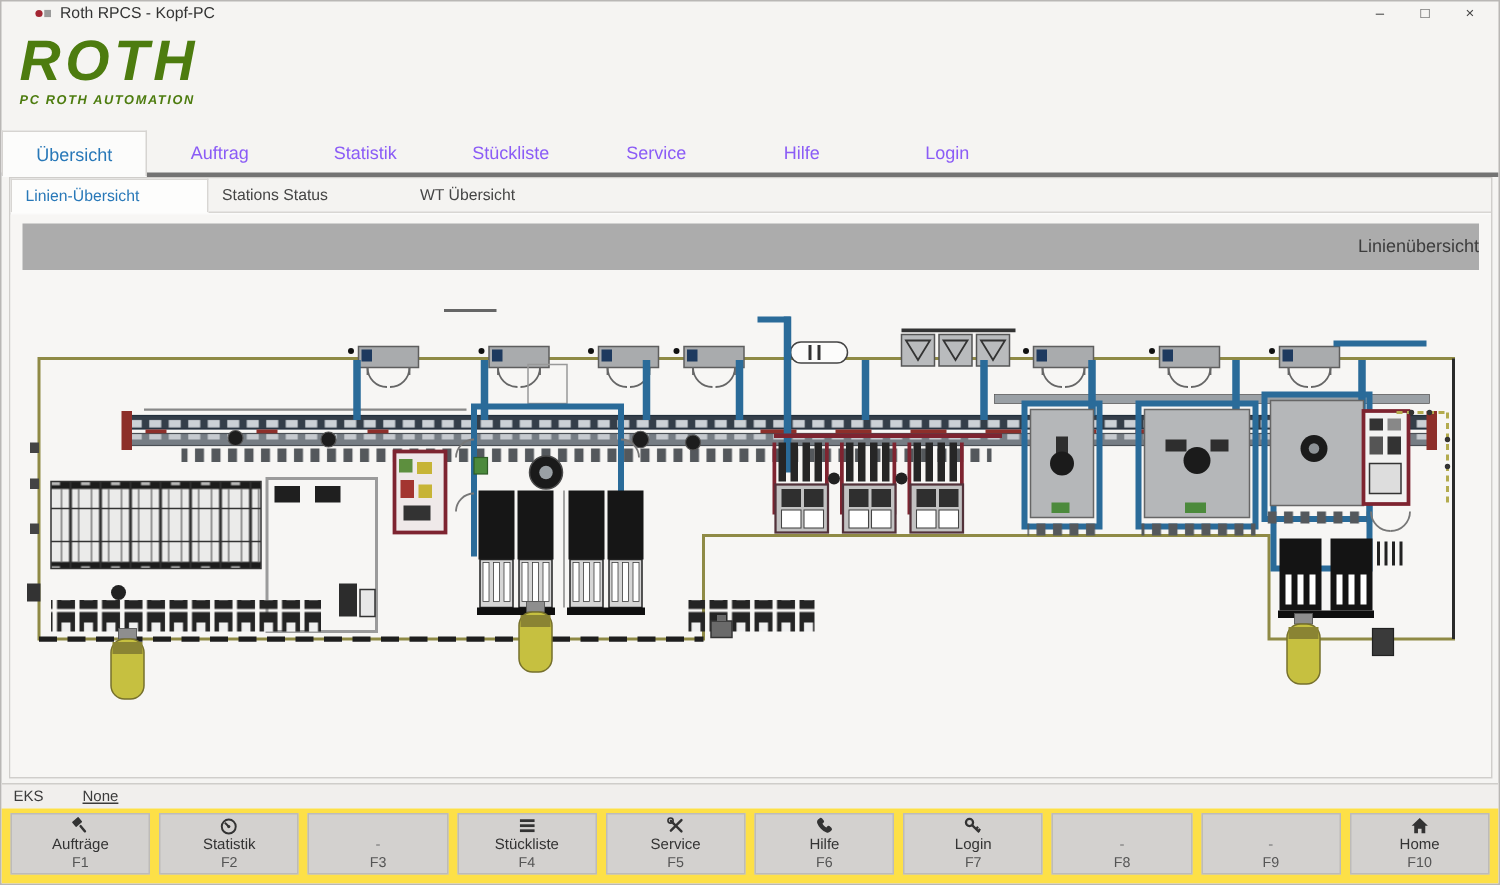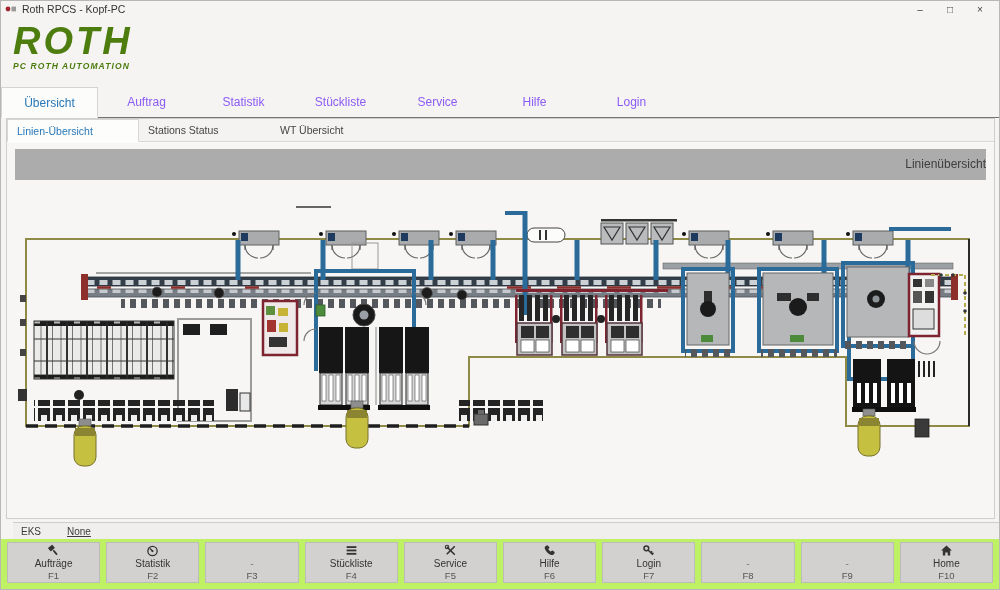--- a/index.html
+++ b/index.html
@@ -2,55 +2,55 @@
 <html><head>
 <meta charset="utf-8">
 <style>
   html,body{margin:0;padding:0;background:#e8e6e4;}
   *{box-sizing:border-box;}
   .app{position:relative;width:1000px;height:590px;background:#f5f4f2;
        font-family:"Liberation Sans",sans-serif;overflow:hidden;
        border:1px solid #b9b7b5;}
   
   .titlebar{position:absolute;left:0;top:0;right:0;height:16px;display:flex;align-items:center;
-            padding-left:4px;font-size:10.5px;color:#333;}
+            padding-left:22px;font-size:10.5px;color:#333;}
   .titlebar .appicon{width:12px;height:10px;margin-right:5px;}
   .wincontrols{position:absolute;right:4px;top:0;height:16px;display:flex;}
   .winbtn{width:30px;height:16px;display:flex;align-items:center;justify-content:center;
           font-size:10px;color:#444;cursor:default;}
   
   .brandbar{position:absolute;left:0;top:16px;right:0;height:70px;}
   .logo{position:absolute;left:12px;top:4px;color:#4d7c0f;}
   .logo .name{font-size:38px;font-weight:bold;font-style:italic;letter-spacing:3px;line-height:40px;}
   .logo .tagline{font-size:8.5px;font-style:italic;font-weight:bold;letter-spacing:1.1px;margin-top:0px;}
   
-  .tabs{position:absolute;left:0;top:87px;right:0;height:30px;border-bottom:1px solid #737373;
+  .tabs{position:absolute;left:0;top:87px;right:0;height:30px;border-bottom:3px solid #737373;
         display:flex;}
   .tab{width:97px;height:29px;line-height:29px;text-align:center;font-size:12px;color:#8b5cf6;
        cursor:default;}
   .tab.active{background:#fcfcfb;border:1px solid #d6d4d1;border-bottom:1px solid #fcfcfb;
        margin-bottom:-1px;color:#2878b8;height:31px;margin-top:-1px;line-height:31px;}
   
   .content{position:absolute;left:5px;top:117px;width:989px;bottom:70px;background:#fbfbfa;
            border:1px solid #d0cecb;}
   .subtabs{position:absolute;left:0;top:0;right:0;height:23px;border-bottom:1px solid #d8d6d3;
            display:flex;background:#f4f3f1;}
   .subtab{width:132px;height:22px;line-height:22px;padding-left:9px;font-size:10.5px;color:#454545;
           cursor:default;}
   .subtab.active{background:#fdfdfc;border:1px solid #d8d6d3;border-bottom:1px solid #fdfdfc;
           margin-bottom:-1px;color:#2878b8;height:23px;}
   .plan-area{position:absolute;left:0;top:24px;right:0;bottom:0;background:#f7f6f4;overflow:hidden;}
   .plan-header{position:absolute;left:8px;right:8px;top:6px;height:31px;background:#acacac;
                text-align:right;line-height:31px;font-size:12px;color:#3d3d3d;}
   .plan{position:absolute;left:0;top:0;width:986px;height:377px;}
   
-  .statusrow{position:absolute;left:12px;top:521px;right:0;height:17px;border-top:1px solid #cfcdca;
+  .statusrow{position:absolute;left:0;top:521px;right:0;height:17px;border-top:1px solid #cfcdca;
              background:#f1efed;display:flex;align-items:center;padding-left:8px;font-size:10px;color:#3b3b3b;}
   .statusrow .val{margin-left:26px;text-decoration:underline;}
-  .fkeys{position:absolute;left:0;top:538px;right:0;bottom:0;background:#bef264;display:flex;
+  .fkeys{position:absolute;left:0;top:538px;right:0;bottom:0;background:#fde047;display:flex;
          gap:6px;padding:3px 6px 6px 6px;}
   .fkey{flex:1;background:#d3d1cf;border:1px solid #bdbbb9;display:flex;flex-direction:column;
         align-items:center;justify-content:center;gap:1px;cursor:default;}
   .fkey .icn{height:13px;display:flex;align-items:center;justify-content:center;}
   .fkey .lbl{font-size:10px;color:#333;line-height:11px;}
   .fkey .key{font-size:9.5px;color:#555;line-height:11px;}
   .fkey.disabled .lbl{color:#7d7d7d;}
 </style>
 </head>
 <body>

